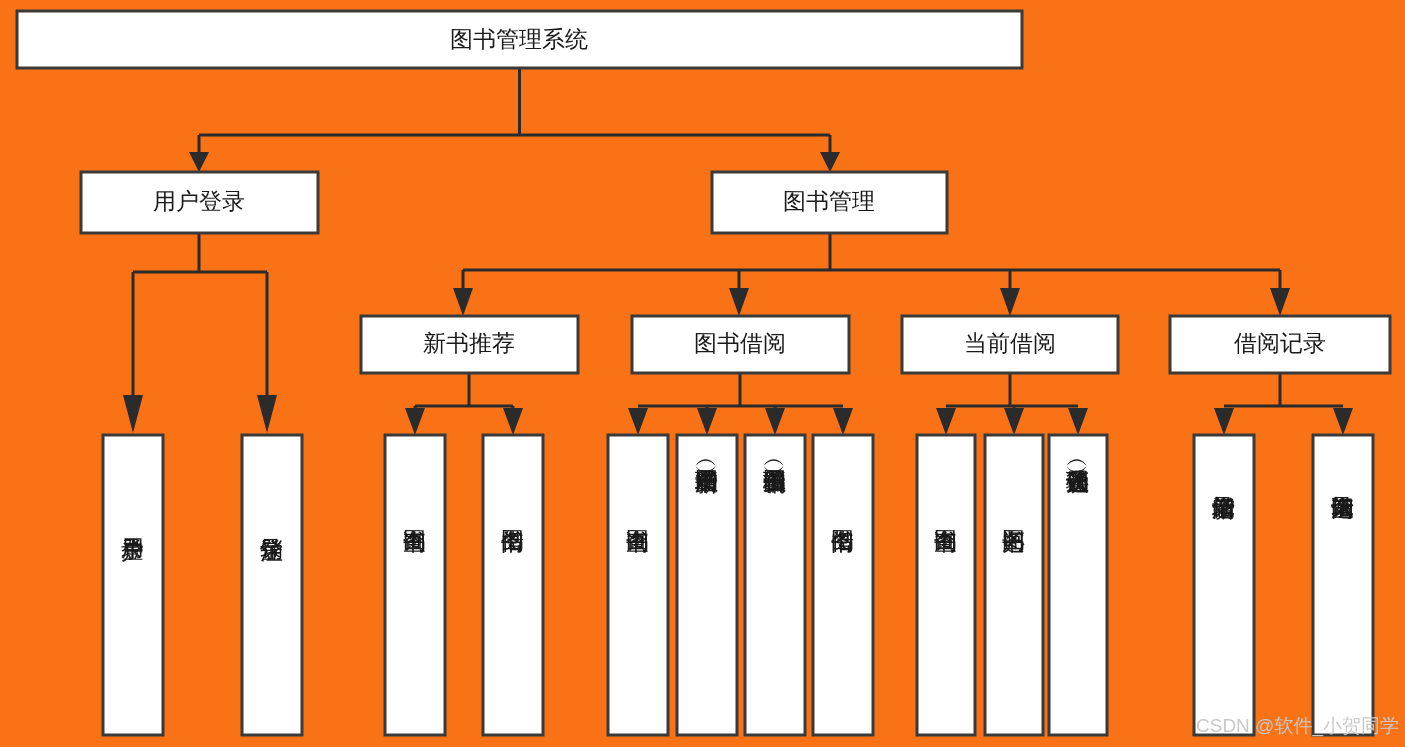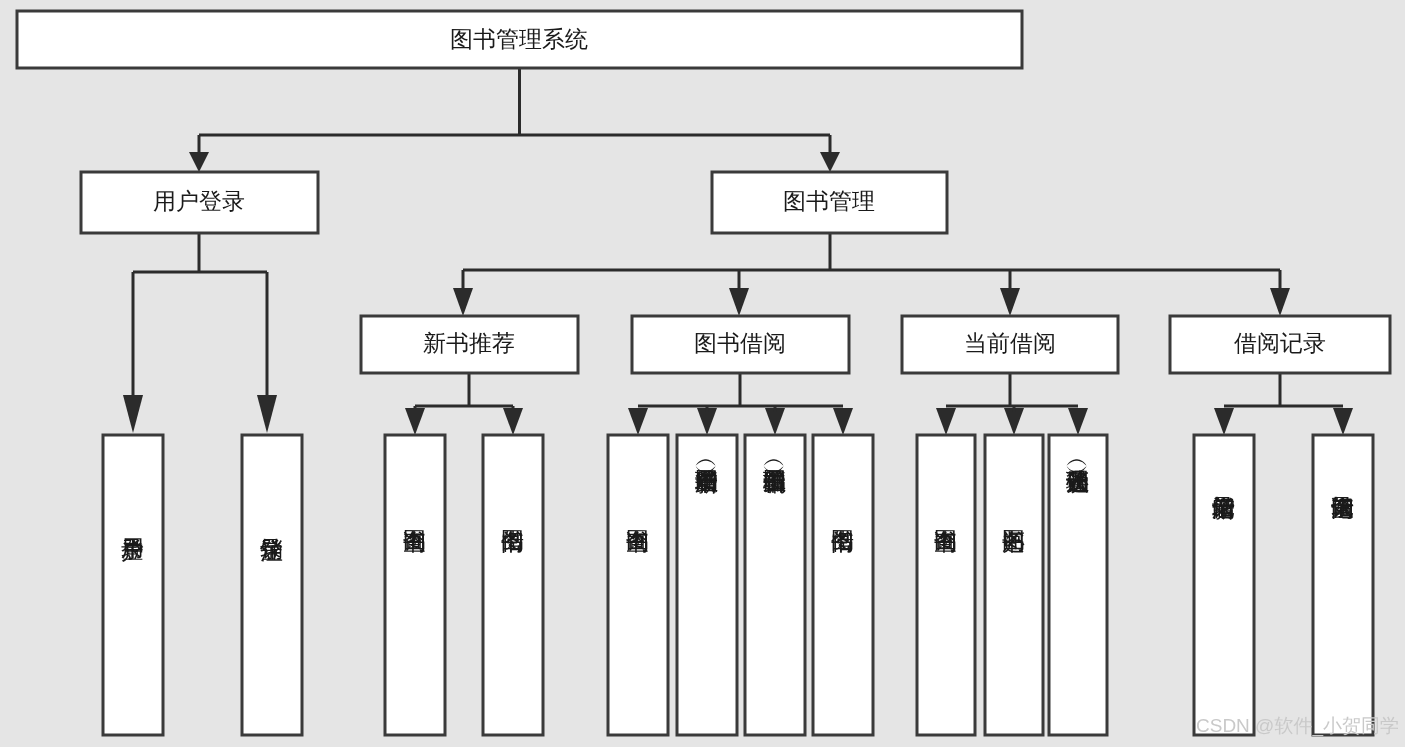--- a/index.html
+++ b/index.html
@@ -1,17 +1,17 @@
 <!DOCTYPE html>
 <html><head>
 <meta charset="utf-8">
 <style>
   html,body{margin:0;padding:0;background:#ffffff;}
   body{font-family:"Liberation Sans","DejaVu Sans",sans-serif;}
-  #stage{position:relative;width:1405px;height:747px;background:#e5e5e5;overflow:hidden;}
+  #stage{position:relative;width:1405px;height:747px;background:#f97316;overflow:hidden;}
   #diagram{position:absolute;left:0;top:0;width:1405px;height:747px;}
   .node-rect{fill:#ffffff;stroke:#3a3a3a;stroke-width:3;}
   .conn{stroke:#2b2b2b;stroke-width:3;fill:none;stroke-linecap:butt;}
   .arrowhead{fill:#2b2b2b;stroke:none;}
   .node-label{font-family:"Liberation Sans","DejaVu Sans",sans-serif;fill:#1a1a1a;font-size:23px;text-anchor:middle;dominant-baseline:middle;}
   .leaf-label{font-family:"Liberation Sans","DejaVu Sans",sans-serif;fill:#1a1a1a;font-size:23px;text-anchor:middle;}
   .watermark{font-family:"Liberation Sans","DejaVu Sans",sans-serif;fill:#c9c9c9;font-size:19px;}
 </style>
 </head>
 <body>

